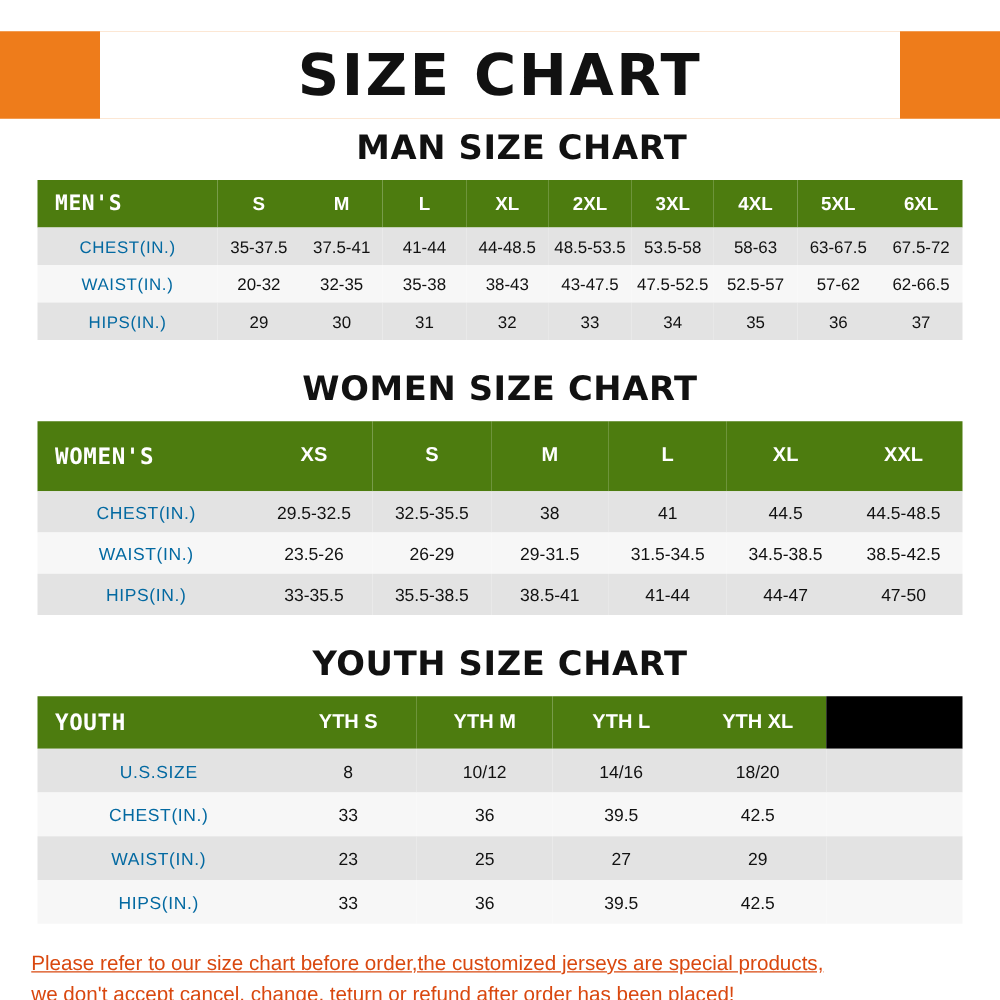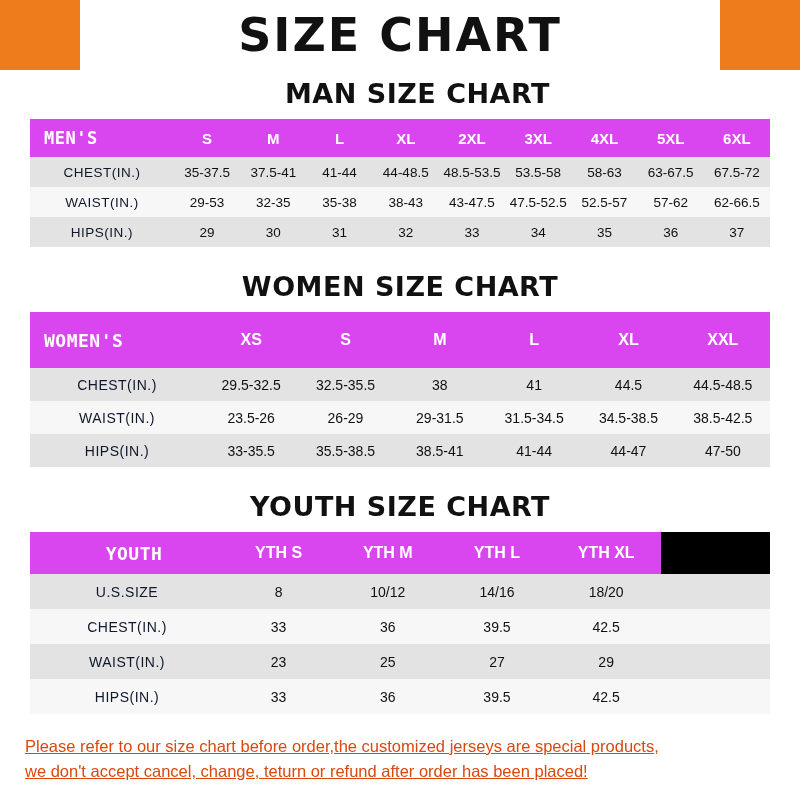--- a/index.html
+++ b/index.html
@@ -21,20 +21,21 @@
     box-sizing: border-box;
   }
   
   .banner {
     position: relative;
     height: 70px;
     background: #ee7c1b;
     display: flex;
     align-items: center;
     justify-content: center;
+    margin-top: 25px;
   }
   .banner-inner {
     background: #ffffff;
     width: 640px;
     height: 70px;
     display: flex;
     align-items: center;
     justify-content: center;
   }
   .banner-title {
@@ -70,49 +71,49 @@
   }
   table.size th, table.size td {
     text-align: center;
     font-size: 13.5px;
     color: #111111;
     padding: 0;
     height: 30px;
     font-family: "Liberation Sans", sans-serif;
   }
   table.size thead th {
-    background: #d946ef;
+    background: #4d7c0f;
     color: #ffffff;
     font-weight: bold;
     font-size: 15px;
     height: 38px;
   }
   table.size thead th.rowlabel {
     text-align: left;
     padding-left: 14px;
     font-family: "DejaVu Sans Mono", monospace;
     font-size: 17px;
     letter-spacing: 0.5px;
   }
   table.size tbody tr.odd  td { background: #e3e3e3; }
   table.size tbody tr.even td { background: #f7f7f7; }
   table.size tbody td.rowlabel {
     font-family: "Liberation Sans", sans-serif;
     font-size: 13.5px;
     letter-spacing: 0.5px;
-    color: #0f172a;
+    color: #0369a1;
   }
 
   
   #women-table th, #women-table td { font-size: 14px; height: 33px; }
   #women-table thead th { font-size: 16px; height: 56px; }
   #women-table thead th.rowlabel { font-size: 18px; }
 
   #youth-table th, #youth-table td { font-size: 14px; height: 35px; }
-  #youth-table thead th { font-size: 16px; height: 42px; text-align: center; }
+  #youth-table thead th { font-size: 16px; height: 42px; }
   #youth-table thead th.rowlabel { font-size: 18px; }
 
   
   .note {
     margin: 20px auto 0 auto;
     width: 750px;
     color: #d9480f;
     font-size: 16.5px;
     line-height: 1.5;
     font-family: "Liberation Sans", sans-serif;
@@ -156,21 +157,21 @@
           <td>41-44</td>
           <td>44-48.5</td>
           <td>48.5-53.5</td>
           <td>53.5-58</td>
           <td>58-63</td>
           <td>63-67.5</td>
           <td>67.5-72</td>
         </tr>
         <tr class="even">
           <td class="rowlabel">WAIST(IN.)</td>
-          <td>29-53</td>
+          <td>20-32</td>
           <td>32-35</td>
           <td>35-38</td>
           <td>38-43</td>
           <td>43-47.5</td>
           <td>47.5-52.5</td>
           <td>52.5-57</td>
           <td>57-62</td>
           <td>62-66.5</td>
         </tr>
         <tr class="odd">

